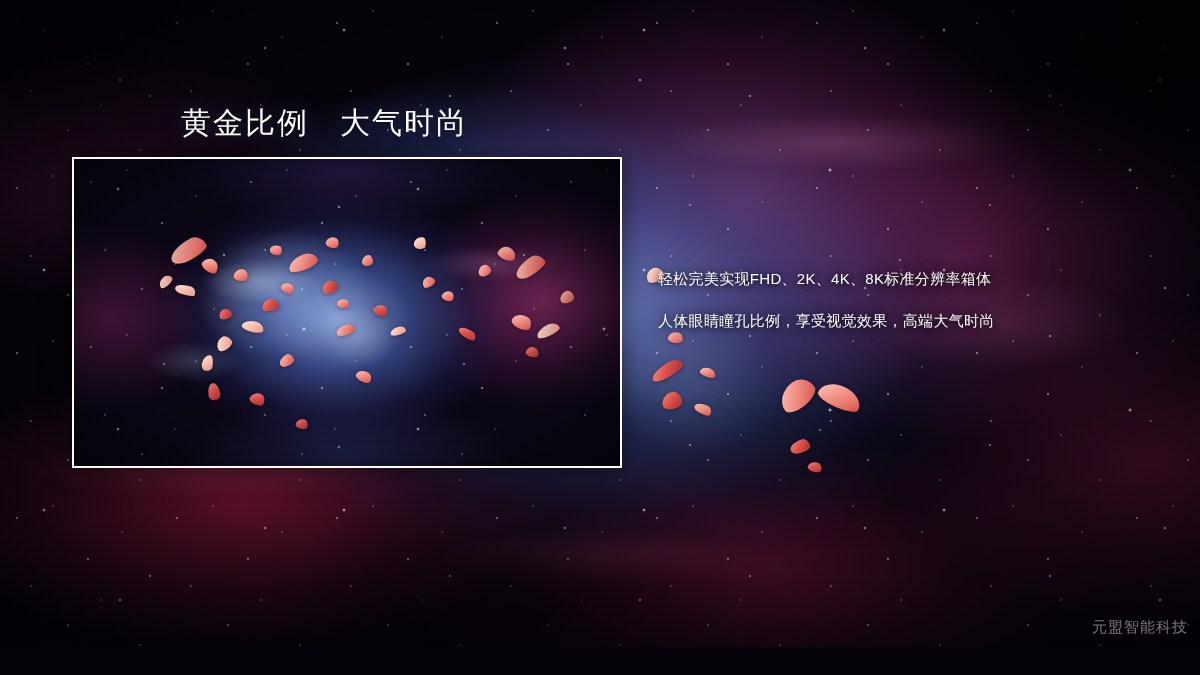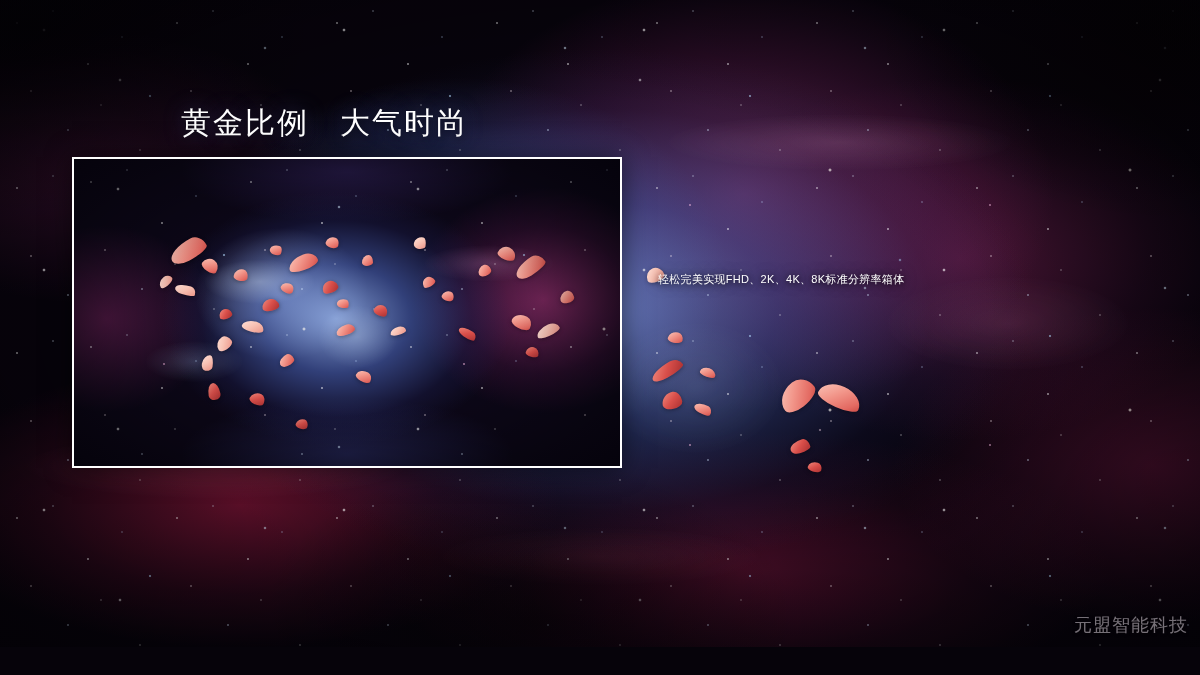--- a/index.html
+++ b/index.html
@@ -133,30 +133,30 @@
   .petal.pale {
     background:linear-gradient(135deg, #ffe3da 0%, #f8c2b4 48%, #eb9185 100%);
   }
   .petal.deep {
     background:linear-gradient(135deg, #f08d80 0%, #d94f4a 50%, #a82f30 100%);
   }
 
   
   .body-text {
     position:absolute; left:658px; top:258px; width:500px;
-    color:#ffffff; font-size:11px; line-height:42px;
+    color:#ffffff; font-size:15px; line-height:42px;
     text-shadow:0 1px 6px rgba(0,0,0,0.85), 0 0 14px rgba(0,0,0,0.5);
     letter-spacing:0.3px;
   }
   .body-text .line { white-space:nowrap; }
 
   
   .watermark {
     position:absolute; right:12px; bottom:10px;
-    color:rgba(225,215,225,0.52); font-size:18px; letter-spacing:1px;
+    color:rgba(225,215,225,0.52); font-size:15px; letter-spacing:1px;
     text-shadow:0 1px 3px rgba(0,0,0,0.6);
   }
 </style>
 </head>
 <body>
 
 <div id="slide">
 
   <div class="bg-layer nebula-base"></div>
   <div class="bg-layer nebula-wisps"></div>
@@ -224,17 +224,18 @@
       <div class="petal" style="left: 778px; top: 382px; width: 38px; height: 26px; transform: rotate(-38deg);"></div>
       <div class="petal" style="left: 818px; top: 386px; width: 44px; height: 22px; transform: rotate(24deg); border-radius: 50% / 70% 70% 30% 30%;"></div>
       <div class="petal deep" style="left: 790px; top: 440px; width: 20px; height: 13px; transform: rotate(-16deg); border-radius: 70% 30% 60% 40% / 60% 70% 30% 40%;"></div>
       <div class="petal deep" style="left: 808px; top: 462px; width: 14px; height: 10px; transform: rotate(18deg);"></div>
       <div class="petal" style="left: 668px; top: 332px; width: 15px; height: 11px; transform: rotate(12deg);"></div>
       <div class="petal pale" style="left: 646px; top: 268px; width: 18px; height: 14px; transform: rotate(-22deg); border-radius: 50% / 70% 70% 30% 30%;"></div>
     </div>
 
   <div class="body-text">
     <div class="line">轻松完美实现FHD、2K、4K、8K标准分辨率箱体</div>
+    <div class="line">人体眼睛瞳孔比例，享受视觉效果，高端大气时尚</div>
   </div>
 
   <div class="watermark">元盟智能科技</div>
 
 </div>
 
 </body></html>

